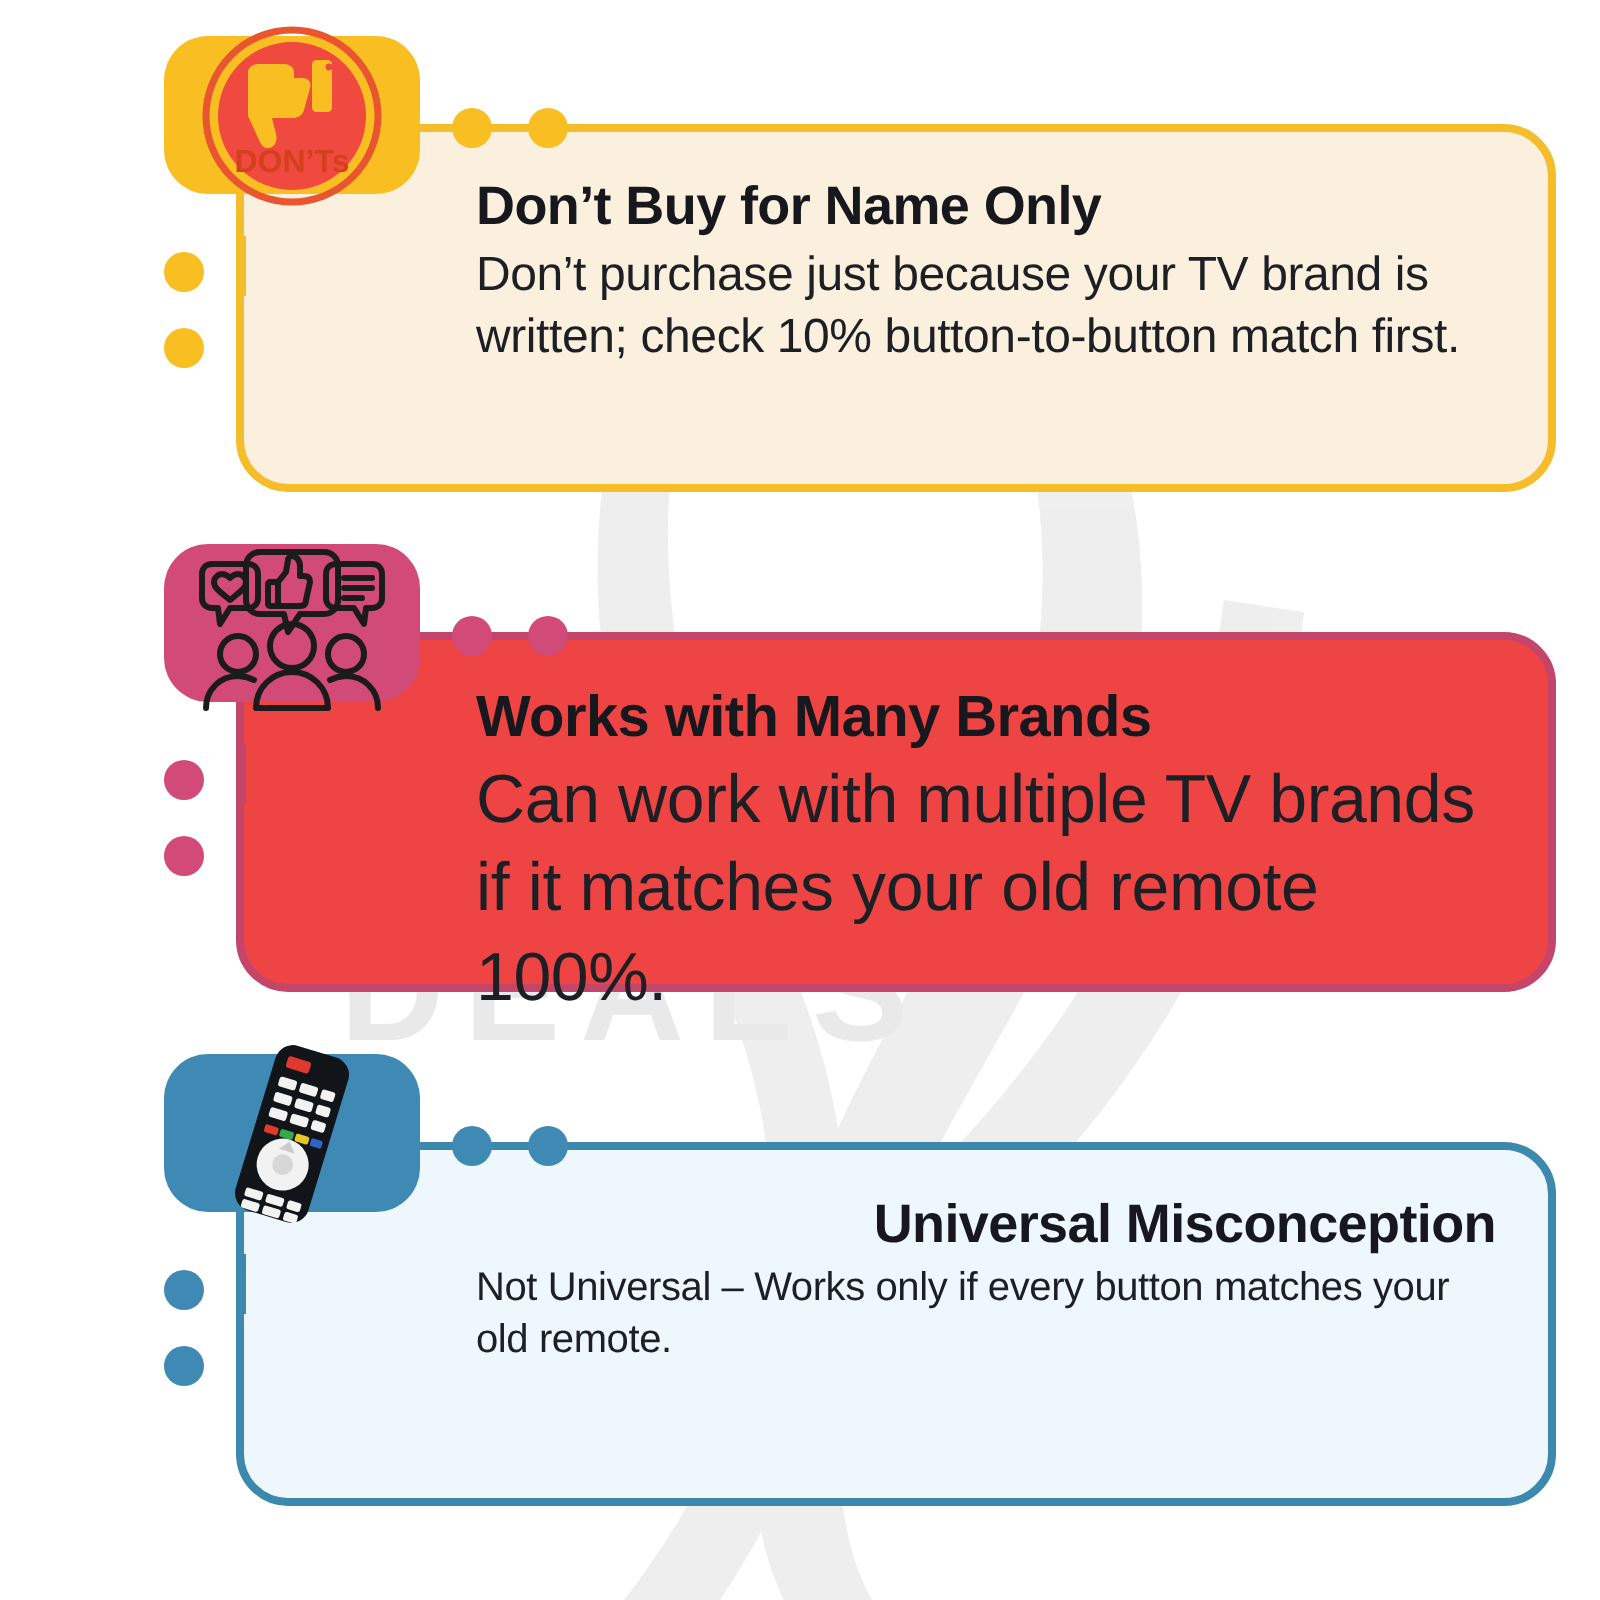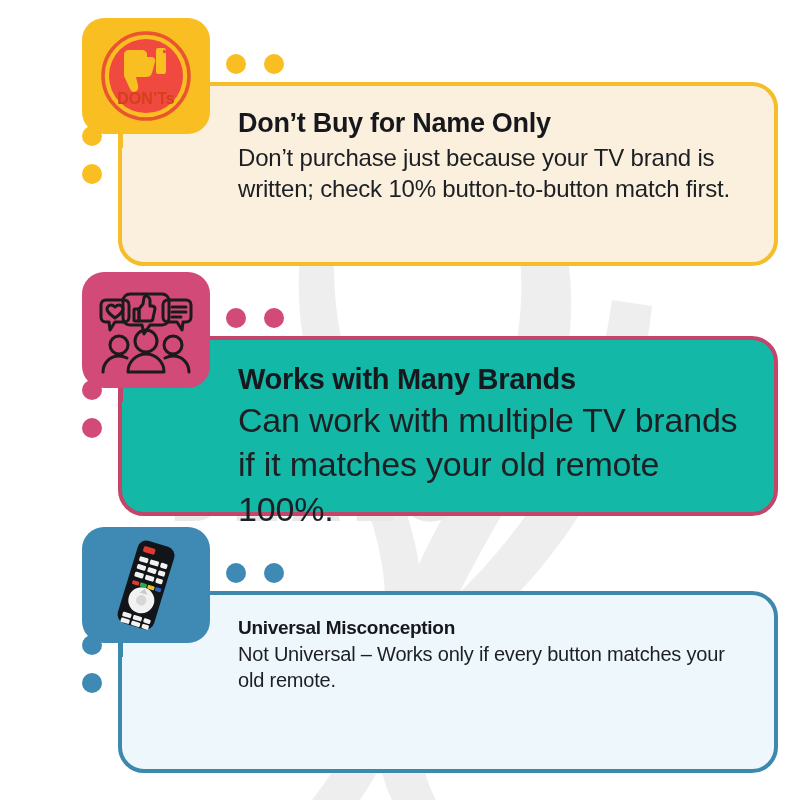--- a/index.html
+++ b/index.html
@@ -42,42 +42,42 @@
     width:800px;
   }
   .card-block.b1{top:18px;}
   .card-block.b2{top:272px;}
   .card-block.b3{top:527px;}
 
   
   .card{
     position:absolute;
     left:118px;
-    top:64px;
+    top:44px;
     width:660px;
     border-style:solid;
     border-width:4px;
     border-radius:26px;
     box-sizing:border-box;
     padding:22px 26px 20px 116px;
   }
   .b1 .card{height:184px;}
   .b2 .card{height:180px;}
   .b3 .card{height:182px;}
 
   
   .t-yellow .card{background:#faf0dd;border-color:#f5bd2a;}
-  .t-pink   .card{background:#14b8a6;border-color:#c3456a;}
+  .t-pink   .card{background:#ef4444;border-color:#c3456a;}
   .t-blue   .card{background:#eef7fb;border-color:#3d88ad;}
 
   
   .badge{
     position:absolute;
     left:82px;top:0px;
-    width:128px;height:116px;
+    width:128px;height:79px;
     border-radius:22px;
     z-index:5;
     display:flex;align-items:center;justify-content:center;
   }
   .t-yellow .badge{background:#f8be22;}
   .t-pink   .badge{background:#d24a77;}
   .t-blue   .badge{background:#3e8ab4;}
 
   
   .badge-tail{
@@ -115,21 +115,21 @@
   .card-desc{
     margin:0;
     font-size:24px;
     font-weight:normal;
     color:#1c1f24;
     line-height:1.3;
     letter-spacing:-0.2px;
   }
   .b2 .card-title{font-size:29px;}
   .b2 .card-desc{font-size:34px;}
-  .b3 .card-title{font-size:19px;}
+  .b3 .card-title{font-size:27px;text-align:right;}
   .b3 .card-desc{font-size:20px;}
 </style>
 </head>
 <body>
 
 <div class="watermark">
   <svg width="800" height="800" viewBox="0 0 800 800">
     <g fill="#ececec" opacity="0.85">
       <path d="M470 95 C 520 190, 540 300, 500 400 C 470 480, 420 540, 390 640 C 372 700, 372 760, 392 800 L 436 800 C 414 760, 416 704, 436 648 C 470 552, 530 486, 558 392 C 592 280, 556 170, 498 92 Z"></path>
       <path d="M352 150 C 322 250, 330 340, 372 430 C 404 498, 430 560, 420 640 C 414 700, 392 752, 360 800 L 312 800 C 352 748, 378 692, 384 634 C 392 556, 364 492, 330 424 C 288 336, 290 238, 326 146 Z"></path>

